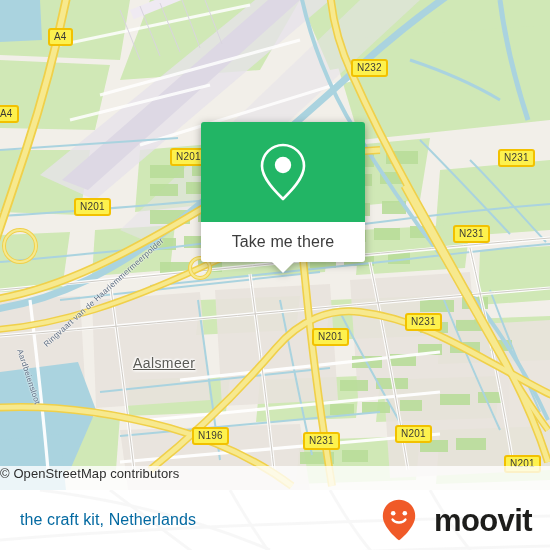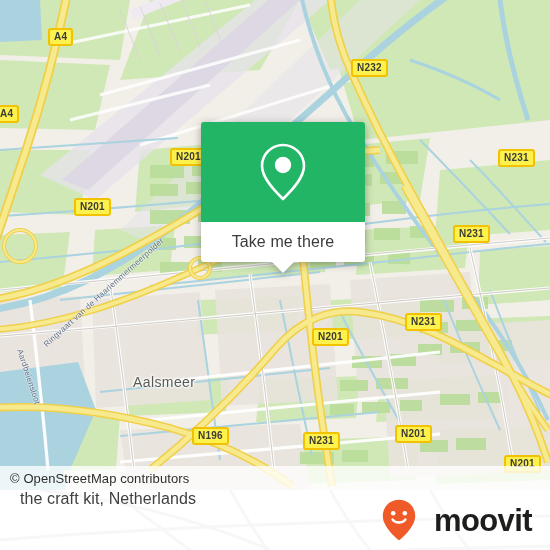--- a/index.html
+++ b/index.html
@@ -19,21 +19,21 @@
   .map-svg{position:absolute;left:0;top:0;width:550px;height:490px;display:block;}
 
   
   .shield{
     position:absolute;
     background:#fdf14e;
     border:2px solid #f2c100;
     border-radius:3px;
     color:#3b3b36;
     font-size:10px;
-    font-weight:bold;
+    font-weight:normal;
     letter-spacing:.2px;
     padding:1px 4px 2px 4px;
     line-height:11px;
     white-space:nowrap;
     font-family:"Liberation Sans", sans-serif;
     box-sizing:border-box;
   }
 
   
   .place-label{
@@ -52,22 +52,22 @@
     letter-spacing:.3px;
     white-space:nowrap;
     transform-origin:0 0;
     text-shadow:0 0 2px #fff,0 0 2px #fff;
   }
 
   
   #attribution{
     position:absolute;left:0;top:466px;width:550px;height:24px;
     background:rgba(255,255,255,.78);
-    display:flex;align-items:center;
-    box-sizing:border-box;padding-left:10px;
+    display:flex;
+    box-sizing:border-box;
     font-size:13px;color:#2e2e2e;
     letter-spacing:.1px;
   }
 
   
   #popup{
     position:absolute;left:194px;top:122px;width:164px;
     filter:drop-shadow(0 2px 4px rgba(0,0,0,.33));
     padding-left:7px;
   }
@@ -98,22 +98,22 @@
     position:absolute;left:0;top:490px;width:550px;height:60px;
     background:#ffffff;
     overflow:hidden;
   }
   #bottombar-watermark{
     position:absolute;left:0;top:-470px;width:550px;height:560px;
     opacity:.07;pointer-events:none;
   }
   #bottom-title{
     position:absolute;left:20px;top:0;height:60px;
-    display:flex;align-items:flex-start;
-    font-size:16px;color:#404040;letter-spacing:.1px;
+    display:flex;align-items:center;
+    font-size:16px;color:#0369a1;letter-spacing:.1px;
   }
   #moovit-logo{
     position:absolute;right:18px;top:0;height:60px;
     display:flex;align-items:center;gap:18px;
   }
   #moovit-word{
     font-size:31px;color:#1d1d1b;font-weight:bold;
     letter-spacing:-.6px;line-height:31px;
   }
 </style>
@@ -330,21 +330,21 @@
           <circle cx="200" cy="268" r="10"></circle>
         </g>
         <g fill="none" stroke="#f7e98e" stroke-width="2">
           <circle cx="20" cy="246" r="16"></circle>
           <circle cx="200" cy="268" r="10"></circle>
         </g>
       </g>
     </svg>
 
     <div>
-        <div class="place-label" style="left: 133px; top: 374px;">Aalsmeer</div>
+        <div class="place-label" style="left: 133px; top: 355px; text-decoration: underline;">Aalsmeer</div>
       </div>
     <div>
         <div class="water-label" style="left: 42px; top: 342px; transform: rotate(-42deg);">Ringvaart van de Haarlemmermeerpolder</div>
         <div class="water-label" style="left: 24px; top: 348px; transform: rotate(72deg);">Aardbeiensloot</div>
       </div>
     <div>
         <div class="shield" style="left: 48px; top: 28px;">A4</div>
         <div class="shield" style="left: -6px; top: 105px;">A4</div>
         <div class="shield" style="left: 339px; top: 59px; margin-left: 12px;">N232</div>
         <div class="shield" style="left: 170px; top: 148px;">N201</div>

